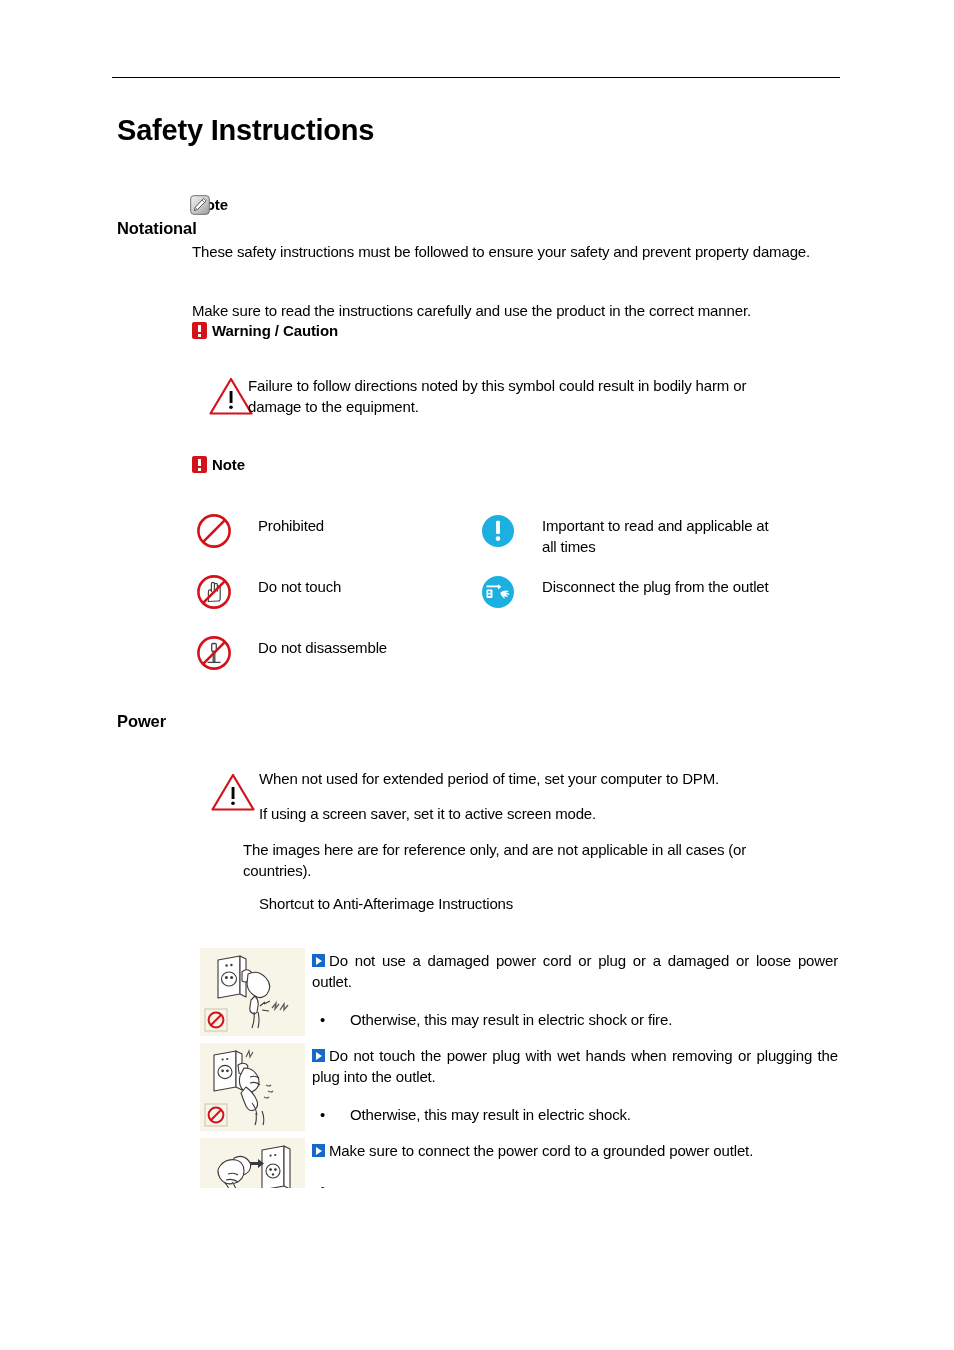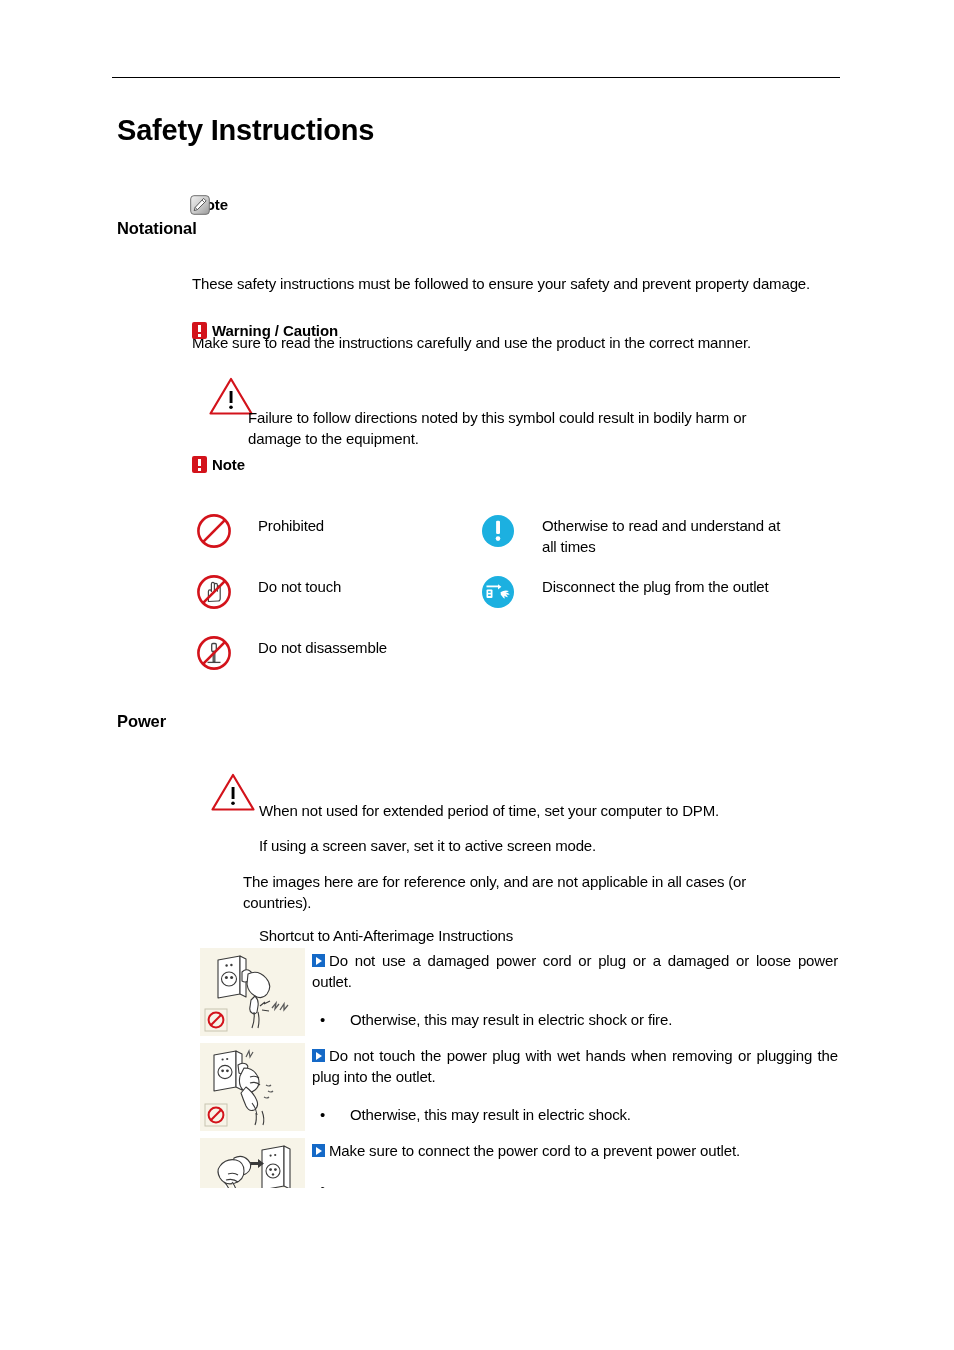--- a/index.html
+++ b/index.html
@@ -60,21 +60,20 @@
     letter-spacing: -0.1px;
   }
   #heading-notational { left: 117px; top: 172px; margin-top: 46px; }
   #heading-power      { left: 117px; top: 711px; }
 
   .body-text {
     position: absolute;
     font-size: 15px;
     line-height: 21px;
     letter-spacing: -0.15px;
-    margin-top: 32px;
   }
 
   
   .note-pencil-icon {
     position: absolute;
     width: 20px;
     height: 20px;
   }
   .inline-row {
     position: absolute;
@@ -322,21 +321,21 @@
     <div class="legend-col" id="legend-col-right">
 
       <div class="legend-item">
         <span class="legend-icon">
           <svg width="36" height="36" viewBox="0 0 36 36">
             <circle cx="18" cy="18" r="16" fill="#1CB0E0"></circle>
             <rect x="16.1" y="7.8" width="3.9" height="13.2" rx="1.2" fill="#FFFFFF"></rect>
             <circle cx="18" cy="25.6" r="2.3" fill="#FFFFFF"></circle>
           </svg>
         </span>
-        <span class="legend-label">Otherwise to read and understand at all times</span>
+        <span class="legend-label">Important to read and applicable at all times</span>
       </div>
 
       <div class="legend-item">
         <span class="legend-icon">
           <svg width="36" height="36" viewBox="0 0 36 36">
             <circle cx="18" cy="18" r="16" fill="#1CB0E0"></circle>
             <g fill="#FFFFFF">
               <rect x="6.5" y="15.5" width="6" height="8.5" rx="1"></rect>
               <rect x="6.5" y="11.5" width="12" height="1.8"></rect>
               <path d="M18 10.2 l3.4 2.6 l-3.4 2.6 z"></path>
@@ -499,21 +498,21 @@
               <line x1="16" y1="67" x2="16" y2="72.2"></line>
               <line x1="12.2" y1="72.4" x2="19.8" y2="72.4"></line>
               <line x1="13.6" y1="74.6" x2="18.4" y2="74.6"></line>
               <line x1="14.8" y1="76.6" x2="17.2" y2="76.6"></line>
             </g>
           </g>
         </svg>
       </div>
       <div class="instr-body">
         <div class="instr-main">
-          <span class="blue-marker"></span><span>Make sure to connect the power cord to a prevent power outlet.</span>
+          <span class="blue-marker"></span><span>Make sure to connect the power cord to a grounded power outlet.</span>
         </div>
         <div class="instr-sub">
           <span class="bullet">•</span>
         </div>
       </div>
     </div>
 
   </div>
 
   <div class="rule" id="footer-rule"></div>

